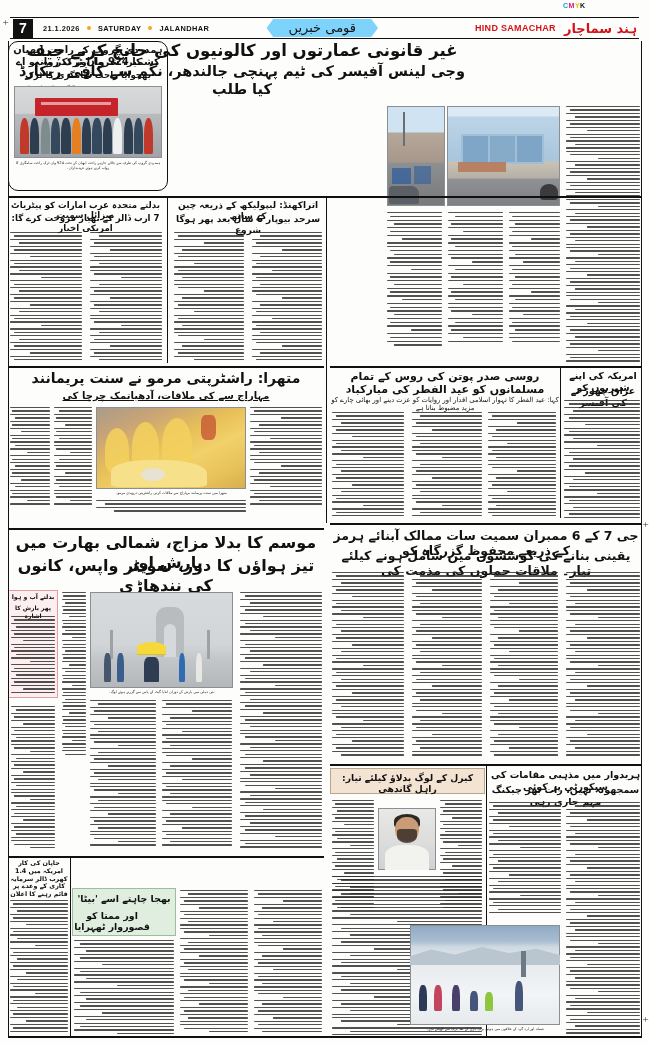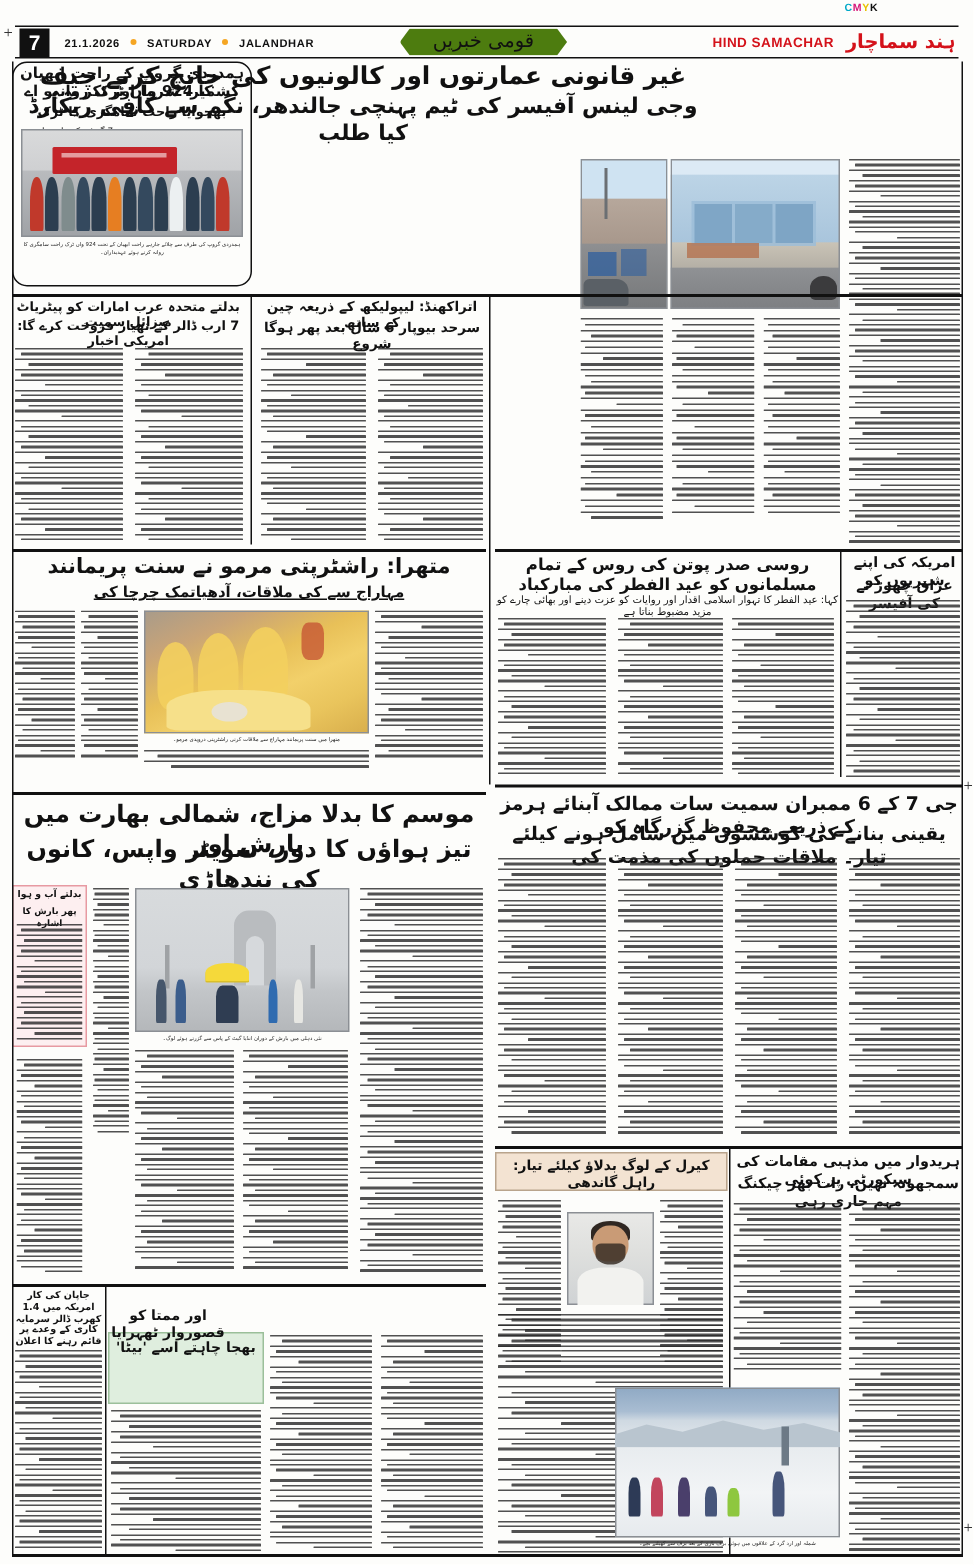--- a/index.html
+++ b/index.html
@@ -48,21 +48,21 @@
     margin-left: 3px;
   }
   .dateline {
     display: flex; align-items: center; gap: 7px; margin-left: 10px;
     font-family: "Liberation Sans", sans-serif;
     font-size: 7.4px; font-weight: bold; letter-spacing: .45px; color: #111;
   }
   .bullet-dot { width: 4px; height: 4px; border-radius: 50%; background: #f5a623; display:inline-block; }
   .section-tag {
     position: absolute; left: 50%; transform: translateX(-52%);
-    background: #4d7c0f;
+    background: #7dd3fc;
     padding: 1px 22px 2px 22px;
     font-size: 13px; color: #111; direction: rtl;
     font-family: "DejaVu Sans", sans-serif;
     clip-path: polygon(6% 0, 94% 0, 100% 50%, 94% 100%, 6% 100%, 0 50%);
   }
   .brand-wrap {
     position: absolute; right: 2px; display: flex; align-items: center; gap: 8px;
   }
   .brand-en {
     font-family: "Liberation Sans", sans-serif;
@@ -1731,21 +1731,21 @@
       <div class="tline s1"></div>
       <div class="tline s1"></div>
 
   </div>
   <div class="tcol dense" style="left:489px; top:925px; width:0px; height:0px;"></div>
 
   <div class="rule-h thick" style="left:8px; top:856px; width:316px;"></div>
 
   <div class="tint-box tint-green" style="left:72px; top:888px; width:104px; height:48px;"></div>
   <div class="hl" style="position:absolute; left:74px; top:893px; width:100px; font-size:9.4px;">بھجا چاہتے اسے 'بیٹا'</div>
-  <div class="hl" style="position:absolute; left:74px; top:872px; width:76px; font-size:9.4px;">اور ممتا کو قصوروار ٹھہرایا</div>
+  <div class="hl" style="position:absolute; left:74px; top:910px; width:76px; font-size:9.4px;">اور ممتا کو قصوروار ٹھہرایا</div>
 
   <div class="hl" style="position:absolute; left:8px; top:860px; width:62px; font-size:6.4px;">جاپان کی کار امریکہ میں 1.4 کھرب ڈالر سرمایہ کاری کے وعدے پر قائم رہنے کا اعلان</div>
 
   <div class="rule-v" style="left:70px; top:858px; height:178px;"></div>
 
   <div class="tcol dense" style="left:10px; top:900px; width:58px; height:134px;">
     <div class="tline s1"></div>
       <div class="tline s2"></div>
       <div class="tline s1"></div>
       <div class="tline s3"></div>

